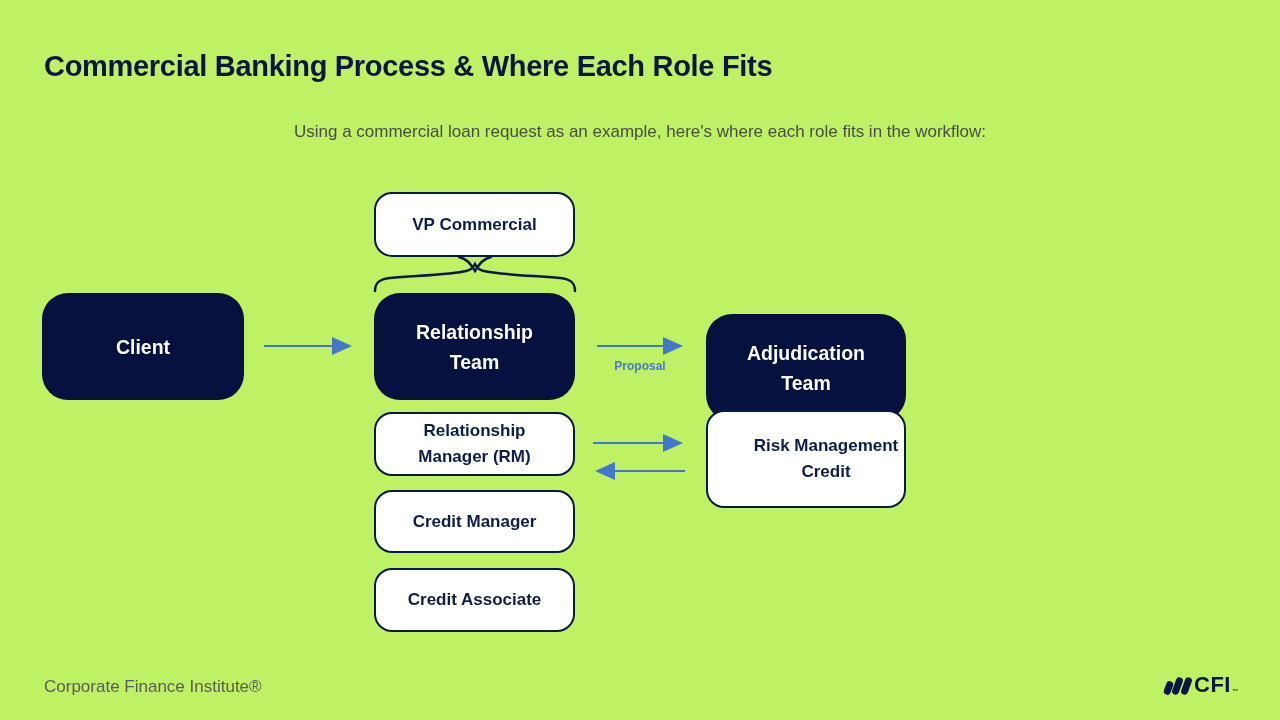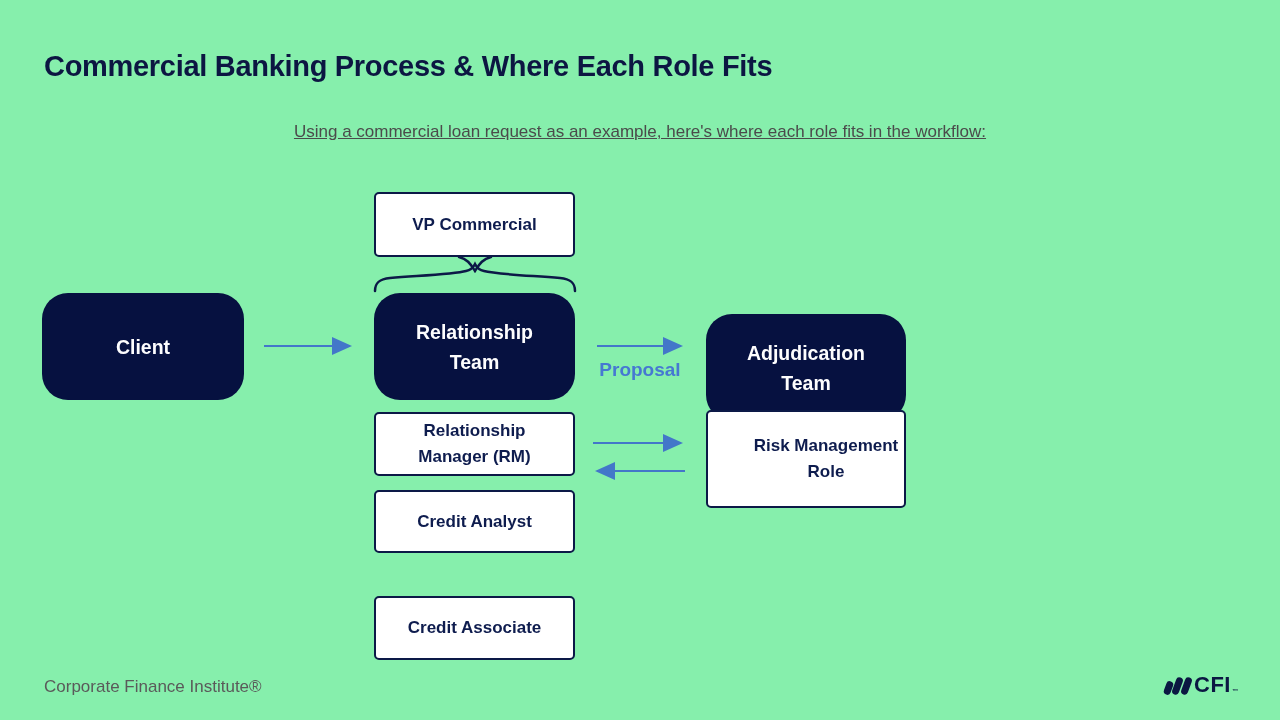--- a/index.html
+++ b/index.html
@@ -1,53 +1,53 @@
 <!DOCTYPE html>
 <html><head>
 <meta charset="utf-8">
 <style>
   html,body{margin:0;padding:0;}
   body{font-family:"Liberation Sans",sans-serif;}
   .slide{
     position:relative;width:1280px;height:720px;overflow:hidden;
-    background:#86efac;
+    background:#bef264;
   }
   .page-title{
     position:absolute;left:44px;top:50px;margin:0;
     font-size:29px;font-weight:700;letter-spacing:-0.3px;color:#0c1642;
   }
   .page-subtitle{
     position:absolute;left:0;top:122px;width:1280px;text-align:center;
-    font-size:17px;color:#4b4b4b;text-decoration:underline;
+    font-size:17px;color:#4b4b4b;
   }
   .connector-layer{position:absolute;left:0;top:0;width:1280px;height:720px;pointer-events:none;}
   .node{
     position:absolute;display:flex;flex-direction:column;
     align-items:center;justify-content:center;text-align:center;
     box-sizing:border-box;font-weight:700;
   }
   .node.dark{
     background:#061140;color:#fdfdfe;border-radius:26px;
     font-size:19.5px;line-height:30px;
   }
   .node.light{
     background:#ffffff;color:#0e1c4e;border:2.5px solid #0c1947;
-    border-radius:5px;font-size:17px;line-height:26px;
+    border-radius:18px;font-size:17px;line-height:26px;
   }
   .node-vp          {left:374px;top:192px;width:201px;height:65px;font-size:17.5px;}
   .node-client      {left:42px; top:293px;width:202px;height:107px;justify-content:center;}
   .node-rt          {left:374px;top:293px;width:201px;height:107px;}
   .node-adj         {left:706px;top:293px;width:200px;height:107px;margin-top:21px;}
   .node-rm          {left:374px;top:412px;width:201px;height:64px;}
   .node-risk        {left:706px;top:410px;width:200px;height:98px;line-height:27px;padding-left:40px;}
   .node-ca          {left:374px;top:490px;width:201px;height:63px;}
-  .node-cas         {left:374px;top:596px;width:201px;height:64px;}
+  .node-cas         {left:374px;top:568px;width:201px;height:64px;}
   .proposal-label{
     position:absolute;left:585px;top:359px;width:110px;text-align:center;
-    font-size:19px;font-weight:700;color:#4678d2;
+    font-size:12px;font-weight:700;color:#4678d2;
   }
   .footer-brand{
     position:absolute;left:44px;top:677px;font-size:17px;color:#5a5a5a;
   }
   .cfi-logo{
     position:absolute;right:42px;top:671px;height:28px;
     display:flex;align-items:center;
   }
   .cfi-logo-text{
     font-size:22px;font-weight:700;color:#0b1742;letter-spacing:0.5px;
@@ -104,25 +104,25 @@
     <span>Team</span>
   </div>
 
   <div class="node light node-rm">
     <span>Relationship</span>
     <span>Manager (RM)</span>
   </div>
 
   <div class="node light node-risk">
     <span>Risk Management</span>
-    <span>Role</span>
+    <span>Credit</span>
   </div>
 
   <div class="node light node-ca">
-    <span>Credit Analyst</span>
+    <span>Credit Manager</span>
   </div>
 
   <div class="node light node-cas">
     <span>Credit Associate</span>
   </div>
 
   <div class="proposal-label">Proposal</div>
 
   <div class="footer-brand">Corporate Finance Institute®</div>
 

